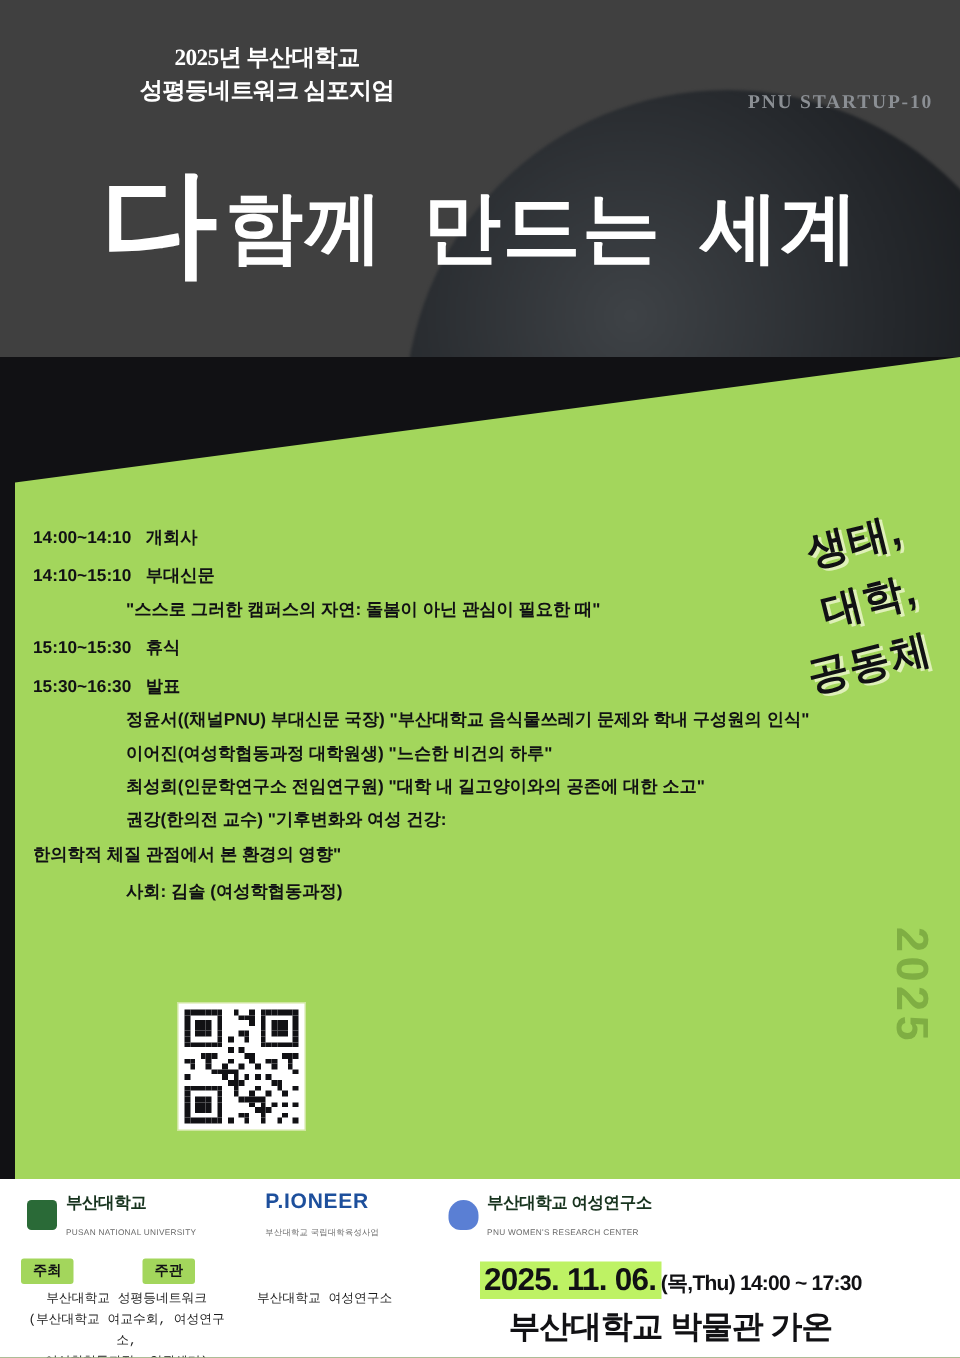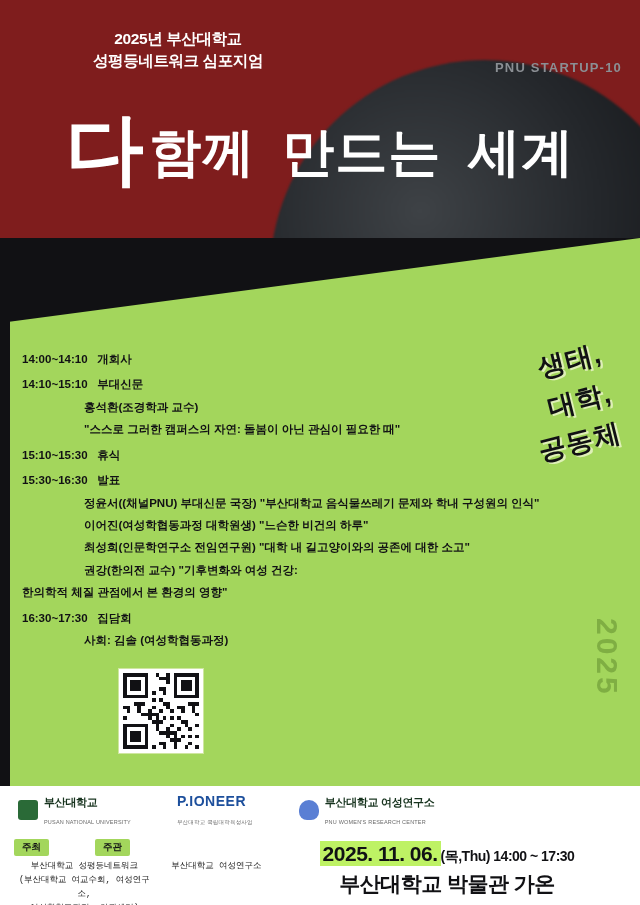--- a/index.html
+++ b/index.html
@@ -13,22 +13,23 @@
     position: relative;
     width: 640px; height: 905px;
     background: #111114;
     overflow: hidden;
   }
 
   
   .top {
     position: relative;
     height: 238px;
-    background: #7f1d1d;
+    background: #404040;
     overflow: hidden;
+    font-family: Liberation Serif, serif;
   }
   .glow-circle {
     position: absolute;
     right: -60px; top: 60px;
     width: 430px; height: 430px;
     border-radius: 50%;
     background: radial-gradient(circle at 35% 35%, #3e4246 0%, #24272b 45%, #15171a 75%, #121216 100%);
     filter: blur(1px);
   }
   .title-block {
@@ -295,21 +296,20 @@
           <span>개회사</span>
         </div>
       </div>
 
       <div class="sch-block">
         <div class="sch-row">
           <span class="sch-time">14:10~15:10</span>
           <span>&nbsp;</span>
           <span>부대신문</span>
         </div>
-        <div class="sch-row indent1">홍석환(조경학과 교수)</div>
         <div class="sch-row indent1">"스스로 그러한 캠퍼스의 자연: 돌봄이 아닌 관심이 필요한 때"</div>
       </div>
 
       <div class="sch-block">
         <div class="sch-row">
           <span class="sch-time">15:10~15:30</span>
           <span>&nbsp;</span>
           <span>휴식</span>
         </div>
       </div>
@@ -321,25 +321,20 @@
           <span>발표</span>
         </div>
         <div class="sch-row indent2">정윤서((채널PNU) 부대신문 국장) "부산대학교 음식물쓰레기 문제와 학내 구성원의 인식"</div>
         <div class="sch-row indent2">이어진(여성학협동과정 대학원생) "느슨한 비건의 하루"</div>
         <div class="sch-row indent2">최성희(인문학연구소 전임연구원) "대학 내 길고양이와의 공존에 대한 소고"</div>
         <div class="sch-row indent2">권강(한의전 교수) "기후변화와 여성 건강:</div>
         <div class="sch-row">한의학적 체질 관점에서 본 환경의 영향"</div>
       </div>
 
       <div class="sch-block">
-        <div class="sch-row">
-          <span class="sch-time">16:30~17:30</span>
-          <span>&nbsp;</span>
-          <span>집담회</span>
-        </div>
         <div class="sch-row indent1">사회: 김솔 (여성학협동과정)</div>
       </div>
     </div>
 
     <div class="qr-wrap">
       <div class="qr-grid" id="qrgrid">
           <i></i>
           <i></i>
           <i></i>
           <i></i>

